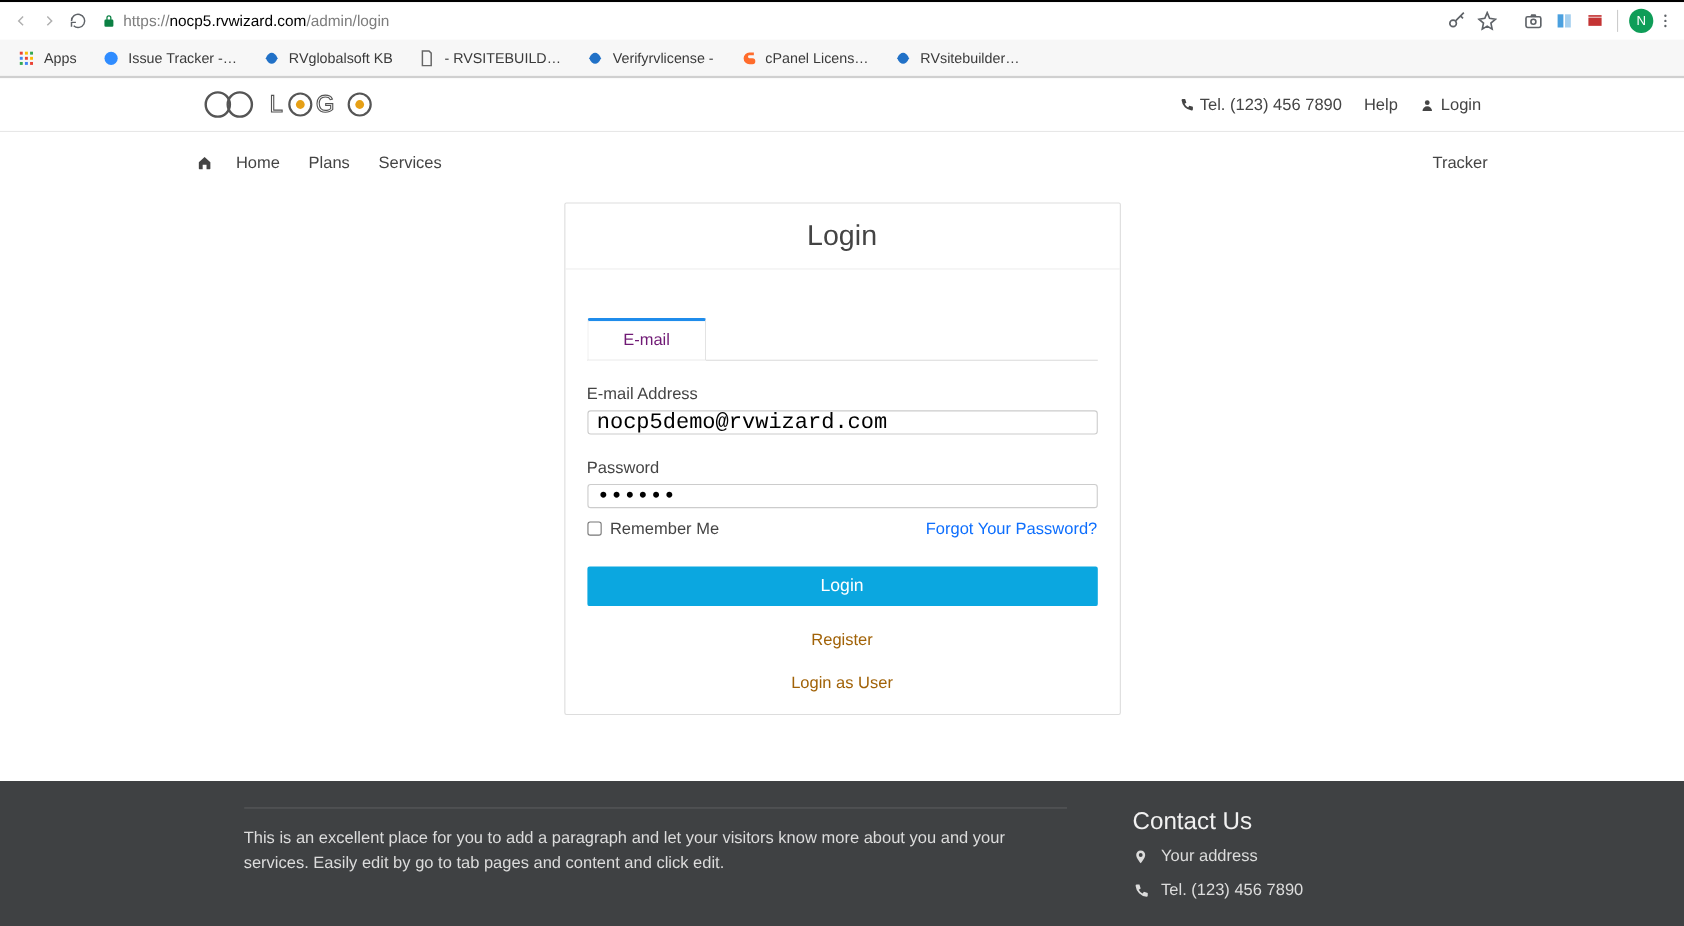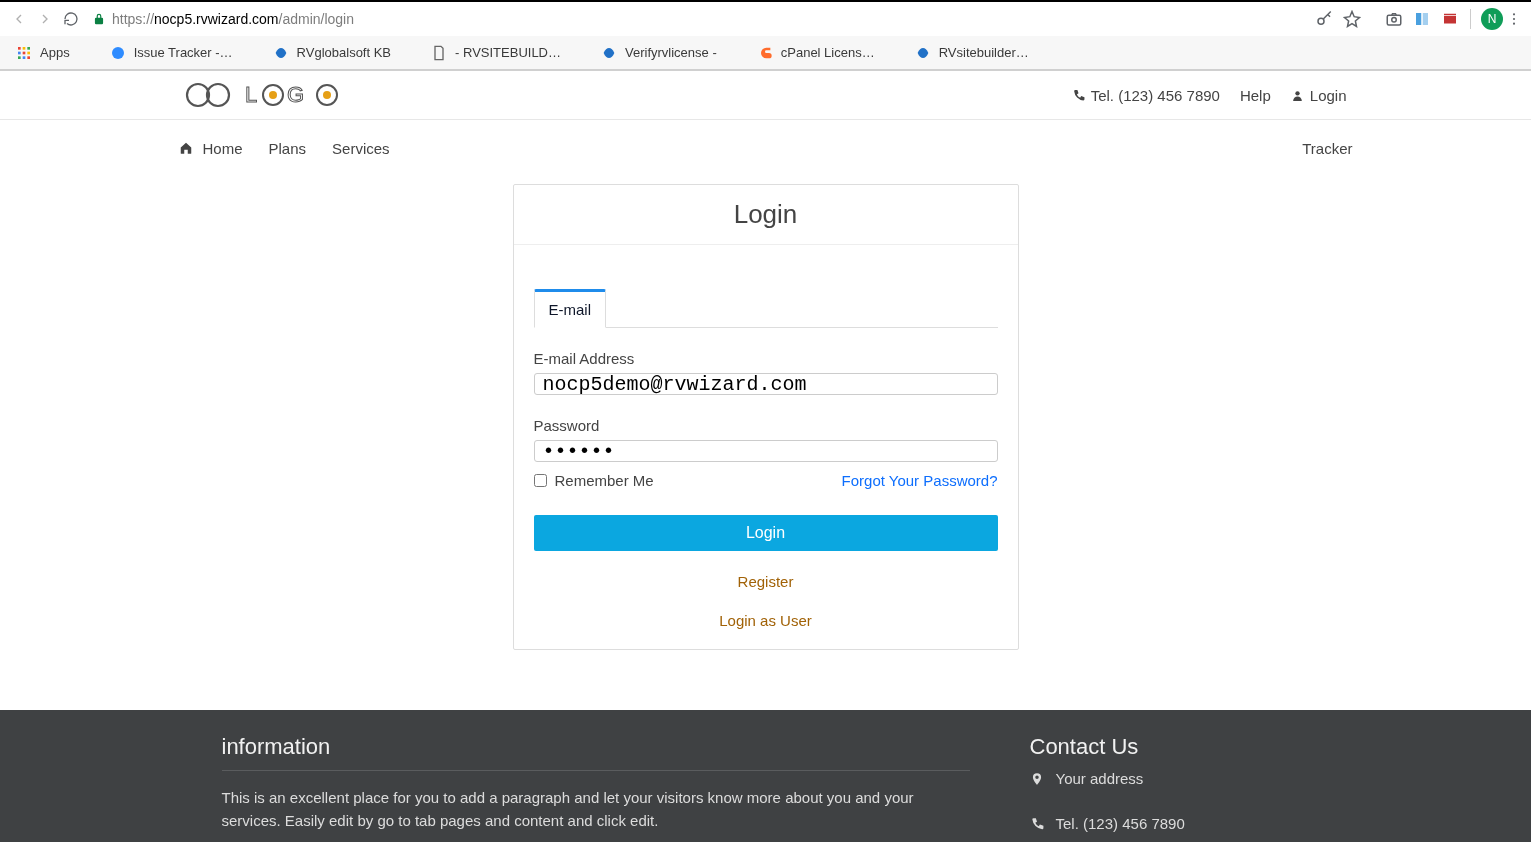--- a/index.html
+++ b/index.html
@@ -16,64 +16,64 @@
 .addr-bar .lock { color:#0b8043; margin-right:6px; display:flex; }
 .addr-bar .lock svg{width:14px;height:14px;}
 .addr-text { color:#000; font-size:14px;text-align:center; }
 .addr-text .muted { color: #7d7d7d; }
 .toolbar-icon { width:28px; height:28px; display:flex; align-items:center; justify-content:center; color:#5f6368; }
 .toolbar-icon svg{width:18px;height:18px;}
 .divider { width:1px; height:20px; background:#ccc; margin:0 6px; }
 .avatar-badge { width:22px; height:22px; border-radius:50%; background:#0f9d58; color:#fff; display:flex; align-items:center; justify-content:center; font-size:12px; margin-left:4px; font-weight:500;}
 .menu-dots { width:22px; display:flex; align-items:center; justify-content:center; color:#5f6368; }
 .topbar-line{height:2px;background:#000;}
-.bookmarks-row { display:flex; align-items:center; height:34px; padding-left:6px; background:#f7f7f7; border-bottom:1px solid #d0d0d0; gap:20px;}
+.bookmarks-row { display:flex; align-items:center; height:34px; padding-left:6px; background:#f7f7f7; border-bottom:1px solid #d0d0d0; gap:3px;}
 .bm { display:flex; align-items:center; gap:8px; padding:4px 10px; border-radius:4px; color:#3a3a3a; font-size:13px; cursor:default;}
 .bm .fav{width:16px;height:16px;display:flex;align-items:center;justify-content:center;}
 .fav svg{width:16px;height:16px;}
 
 
 .site-wrap{max-width:1174px;margin:0 auto;}
 .site-header{display:flex;align-items:center;justify-content:space-between;height:48px;padding:0 6px;}
 .logo{display:flex;align-items:center;gap:8px;}
 .header-right{display:flex;align-items:center;gap:20px;font-size:15px;color:#444;}
 .header-link{display:flex;align-items:center;gap:6px;color:#444;cursor:pointer;}
 .header-link svg{width:13px;height:13px;}
 .site-header-border{border-bottom:1px solid #e7e7e7;}
 
 
 .nav-row{display:flex;align-items:center;justify-content:space-between;height:56px;}
 .nav-left{display:flex;gap:26px;align-items:center;}
-.nav-item{display:flex;align-items:center;gap:10px;color:#444;font-size:15px;cursor:pointer;}
+.nav-item{display:flex;align-items:center;gap:22px;color:#444;font-size:15px;cursor:pointer;}
 .nav-item svg{width:14px;height:14px;}
 
 
 .main{display:flex;justify-content:center;padding:8px 0 30px;}
 .card{width:506px;border:1px solid #ddd;border-radius:2px;}
 .card-title{text-align:center;font-size:26px;color:#444;padding:14px 0;border-bottom:1px solid #eee;font-weight:400;}
 .card-body{padding:44px 20px 20px;}
 .tabs{border-bottom:1px solid #ddd;display:flex;}
-.tab{padding:9px 14px;border:1px solid #ddd;border-bottom:1px solid #fff;border-top:3px solid #1f8ceb;color:#0f172a;margin-bottom:-1px;font-size:15px;cursor:pointer;border-radius:2px 2px 0 0;}
+.tab{padding:9px 32px;border:1px solid #ddd;border-bottom:1px solid #fff;border-top:3px solid #1f8ceb;color:#701a75;margin-bottom:-1px;font-size:15px;cursor:pointer;border-radius:2px 2px 0 0;}
 .form-label{display:block;margin-top:22px;margin-bottom:6px;color:#444;font-size:15px;}
 .form-input{width:100%;border:1px solid #ccc;border-radius:3px;padding:6px 8px;font-size:20px;height:22px;font-family:Liberation Mono, monospace;}
 .row-check{display:flex;align-items:center;justify-content:space-between;margin-top:10px;}
 .chk-label{display:flex;align-items:center;gap:8px;font-size:15px;color:#444;}
 .link{color:#0d6efd;font-size:15px;cursor:pointer;}
 .btn-primary{display:block;width:100%;background:#0ba7e0;color:#fff;border:none;height:36px;font-size:16px;margin-top:26px;border-radius:2px;cursor:pointer;}
 .center-link{display:block;text-align:center;margin-top:22px;color:#a16207;font-size:15px;}
 
 
 .footer{background:#3f4143;color:#dcdcdc;margin-top:30px;padding:24px 0 40px;}
 .footer-inner{max-width:1140px;margin:0 auto;display:flex;gap:60px;padding:0 26px;}
 .col-info{flex:1;}
 .col-contact{width:280px;}
 .ft-title{font-size:22px;color:#f1f1f1;font-weight:400;margin-bottom:10px;}
 .ft-line{border-bottom:1px solid #5a5c5e;margin-bottom:16px;}
 .ft-text{font-size:15px;line-height:1.5;color:#dcdcdc;}
-.ft-item{display:flex;align-items:center;gap:12px;margin-bottom:28px;font-size:15px;}
+.ft-item{display:flex;align-items:center;gap:12px;margin-bottom:14px;font-size:15px;}
 .ft-item svg{width:14px;height:14px;flex-shrink:0;}
 </style>
 </head>
 <body>
 
 <div class="browser-chrome">
   <div class="topbar-line"></div>
   <div class="toolbar-row">
     <div class="nav-btn disabled">
       <svg viewBox="0 0 24 24" fill="none" stroke="currentColor" stroke-width="2">
@@ -284,21 +284,20 @@
       <button class="btn-primary">Login</button>
       <a class="center-link">Register</a>
       <a class="center-link">Login as User</a>
     </div>
   </div>
 </div>
 
 <div class="footer">
   <div class="footer-inner">
     <div class="col-info">
-      <div class="ft-title">information</div>
       <div class="ft-line"></div>
       <div class="ft-text">This is an excellent place for you to add a paragraph and let your visitors know more about you and your services. Easily edit by go to tab pages and content and click edit.</div>
     </div>
     <div class="col-contact">
       <div class="ft-title">Contact Us</div>
       <div class="ft-item">
         <svg viewBox="0 0 24 24" fill="currentColor">
             <path d="M12 2a7 7 0 017 7c0 5-7 13-7 13S5 14 5 9a7 7 0 017-7zm0 4a3 3 0 100 6 3 3 0 000-6z"></path>
           </svg>
         <span>Your address</span>

